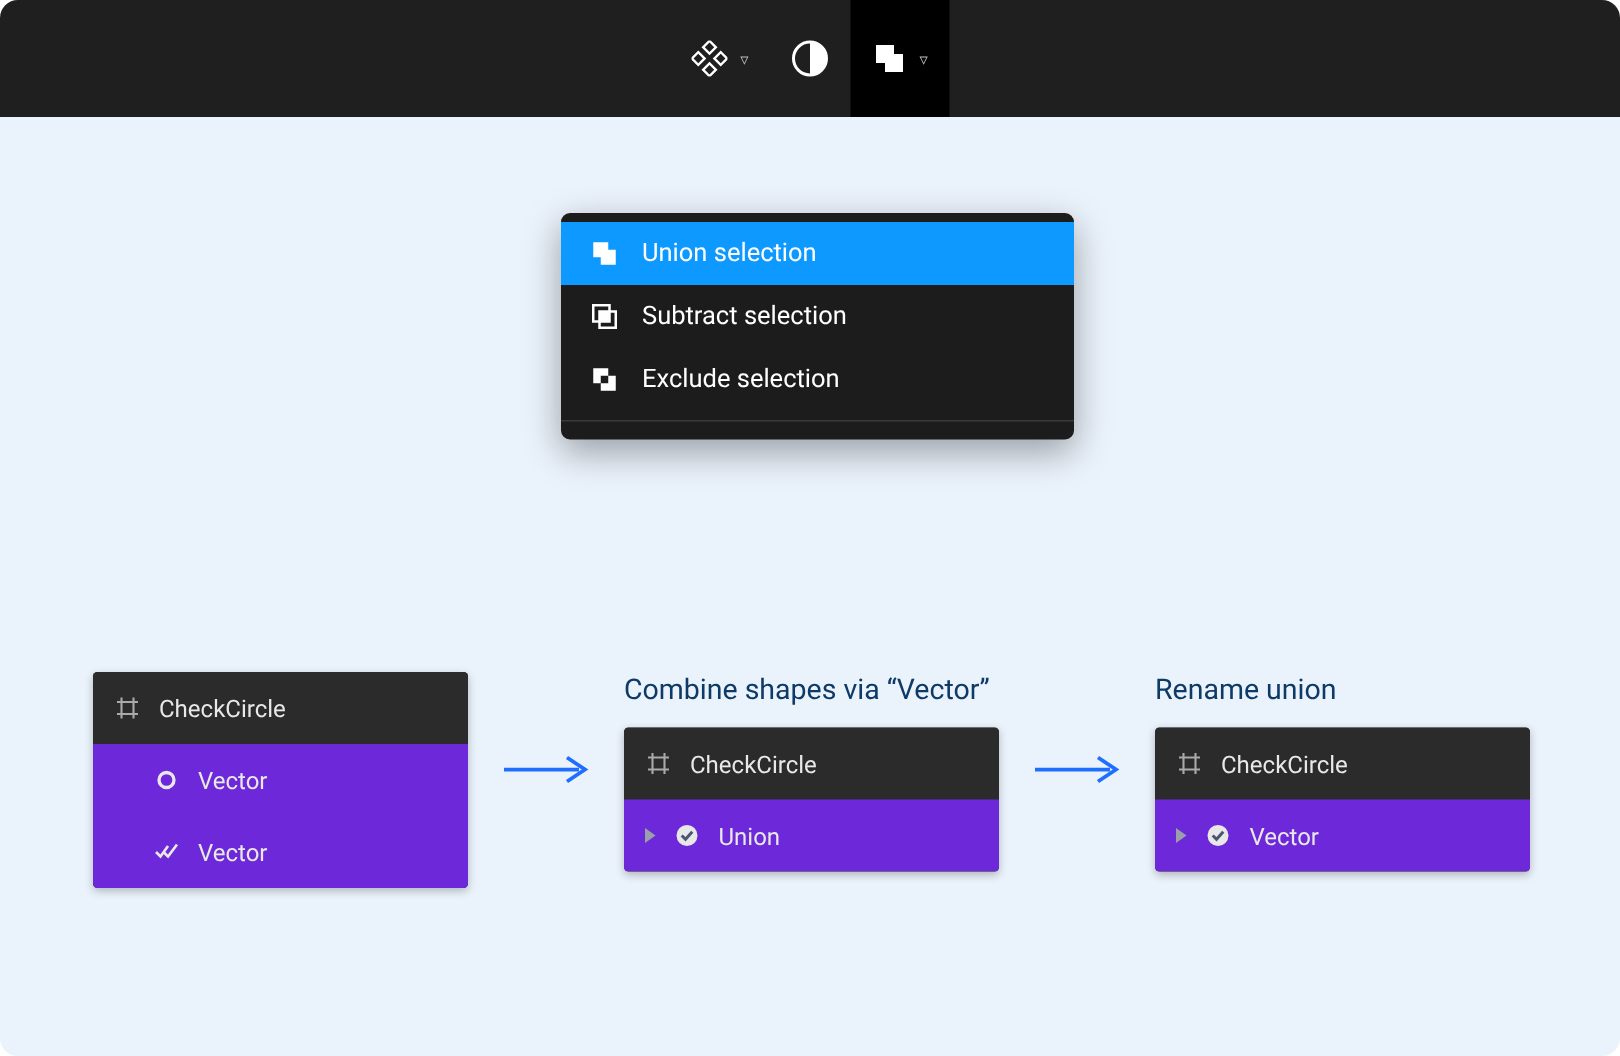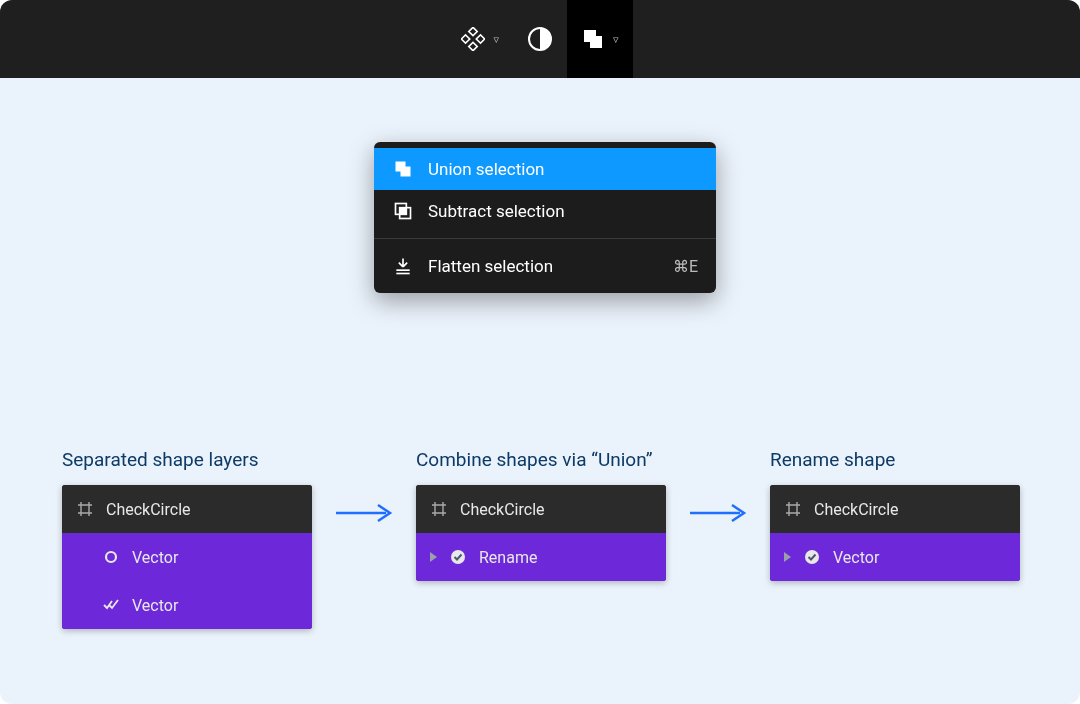--- a/index.html
+++ b/index.html
@@ -183,38 +183,35 @@
     <div class="dropdown-item">
       <span class="ico">
         <svg width="20" height="20" viewBox="0 0 24 24">
           <rect x="3" y="3" width="13" height="13" fill="none" stroke="#fff" stroke-width="2"></rect>
           <rect x="8" y="8" width="13" height="13" fill="none" stroke="#fff" stroke-width="2"></rect>
           <rect x="8" y="8" width="8" height="8" fill="#fff"></rect>
         </svg>
       </span>
       <span>Subtract selection</span>
     </div>
+    <div class="dropdown-item">
+      <span class="ico">
+        <svg width="20" height="20" viewBox="0 0 24 24">
+          <path d="M3 3 H15 V9 H9 V15 H3 Z" fill="#fff"></path>
+          <path d="M15 9 H21 V21 H9 V15 H15 Z" fill="#fff"></path>
+        </svg>
+      </span>
+      <span>Exclude selection</span>
+    </div>
     <div class="dropdown-divider"></div>
-    <div class="dropdown-item">
-      <span class="ico">
-        <svg width="20" height="20" viewBox="0 0 24 24">
-          <path d="M12 3 V13 M12 13 L7 8 M12 13 L17 8" stroke="#fff" stroke-width="2" fill="none"></path>
-          <line x1="4" y1="17" x2="20" y2="17" stroke="#fff" stroke-width="2"></line>
-          <line x1="4" y1="21" x2="20" y2="21" stroke="#fff" stroke-width="2"></line>
-        </svg>
-      </span>
-      <span>Flatten selection</span>
-      <span class="shortcut">⌘E</span>
-    </div>
   </div>
 
   <div class="panels-row">
 
     <div class="panel-col">
-      <div class="panel-title">Separated shape layers</div>
       <div class="layer-panel">
         <div class="layer-row header">
           <span class="ico">
             <svg width="16" height="16" viewBox="0 0 16 16">
                 <path d="M4 1 V15 M12 1 V15 M1 4 H15 M1 12 H15" stroke="#aaa" stroke-width="1.4"></path>
               </svg>
           </span>
           <span>CheckCircle</span>
         </div>
         <div class="layer-row selected">
@@ -239,52 +236,52 @@
     </div>
 
     <div class="arrow-wrap">
       <svg class="arrow" width="60" height="24" viewBox="0 0 60 24">
         <line x1="2" y1="12" x2="52" y2="12" stroke="#1e6fff" stroke-width="2.5"></line>
         <path d="M44 4 L56 12 L44 20" stroke="#1e6fff" stroke-width="2.5" fill="none"></path>
       </svg>
     </div>
 
     <div class="panel-col">
-      <div class="panel-title">Combine shapes via “Union”</div>
+      <div class="panel-title">Combine shapes via “Vector”</div>
       <div class="layer-panel">
         <div class="layer-row header">
           <span class="ico">
             <svg width="16" height="16" viewBox="0 0 16 16">
                 <path d="M4 1 V15 M12 1 V15 M1 4 H15 M1 12 H15" stroke="#aaa" stroke-width="1.4"></path>
               </svg>
           </span>
           <span>CheckCircle</span>
         </div>
         <div class="layer-row selected">
           <span class="caret"></span>
           <span class="ico">
             <svg width="16" height="16" viewBox="0 0 16 16">
                 <circle cx="8" cy="8" r="7" fill="#e8e8e8"></circle>
                 <path d="M4.5 8 L7 10.5 L11.5 5.5" stroke="#4c5672" stroke-width="2" fill="none"></path>
               </svg>
           </span>
-          <span>Rename</span>
+          <span>Union</span>
         </div>
       </div>
     </div>
 
     <div class="arrow-wrap">
       <svg class="arrow" width="60" height="24" viewBox="0 0 60 24">
         <line x1="2" y1="12" x2="52" y2="12" stroke="#1e6fff" stroke-width="2.5"></line>
         <path d="M44 4 L56 12 L44 20" stroke="#1e6fff" stroke-width="2.5" fill="none"></path>
       </svg>
     </div>
 
     <div class="panel-col">
-      <div class="panel-title">Rename shape</div>
+      <div class="panel-title">Rename union</div>
       <div class="layer-panel">
         <div class="layer-row header">
           <span class="ico">
             <svg width="16" height="16" viewBox="0 0 16 16">
                 <path d="M4 1 V15 M12 1 V15 M1 4 H15 M1 12 H15" stroke="#aaa" stroke-width="1.4"></path>
               </svg>
           </span>
           <span>CheckCircle</span>
         </div>
         <div class="layer-row selected">

